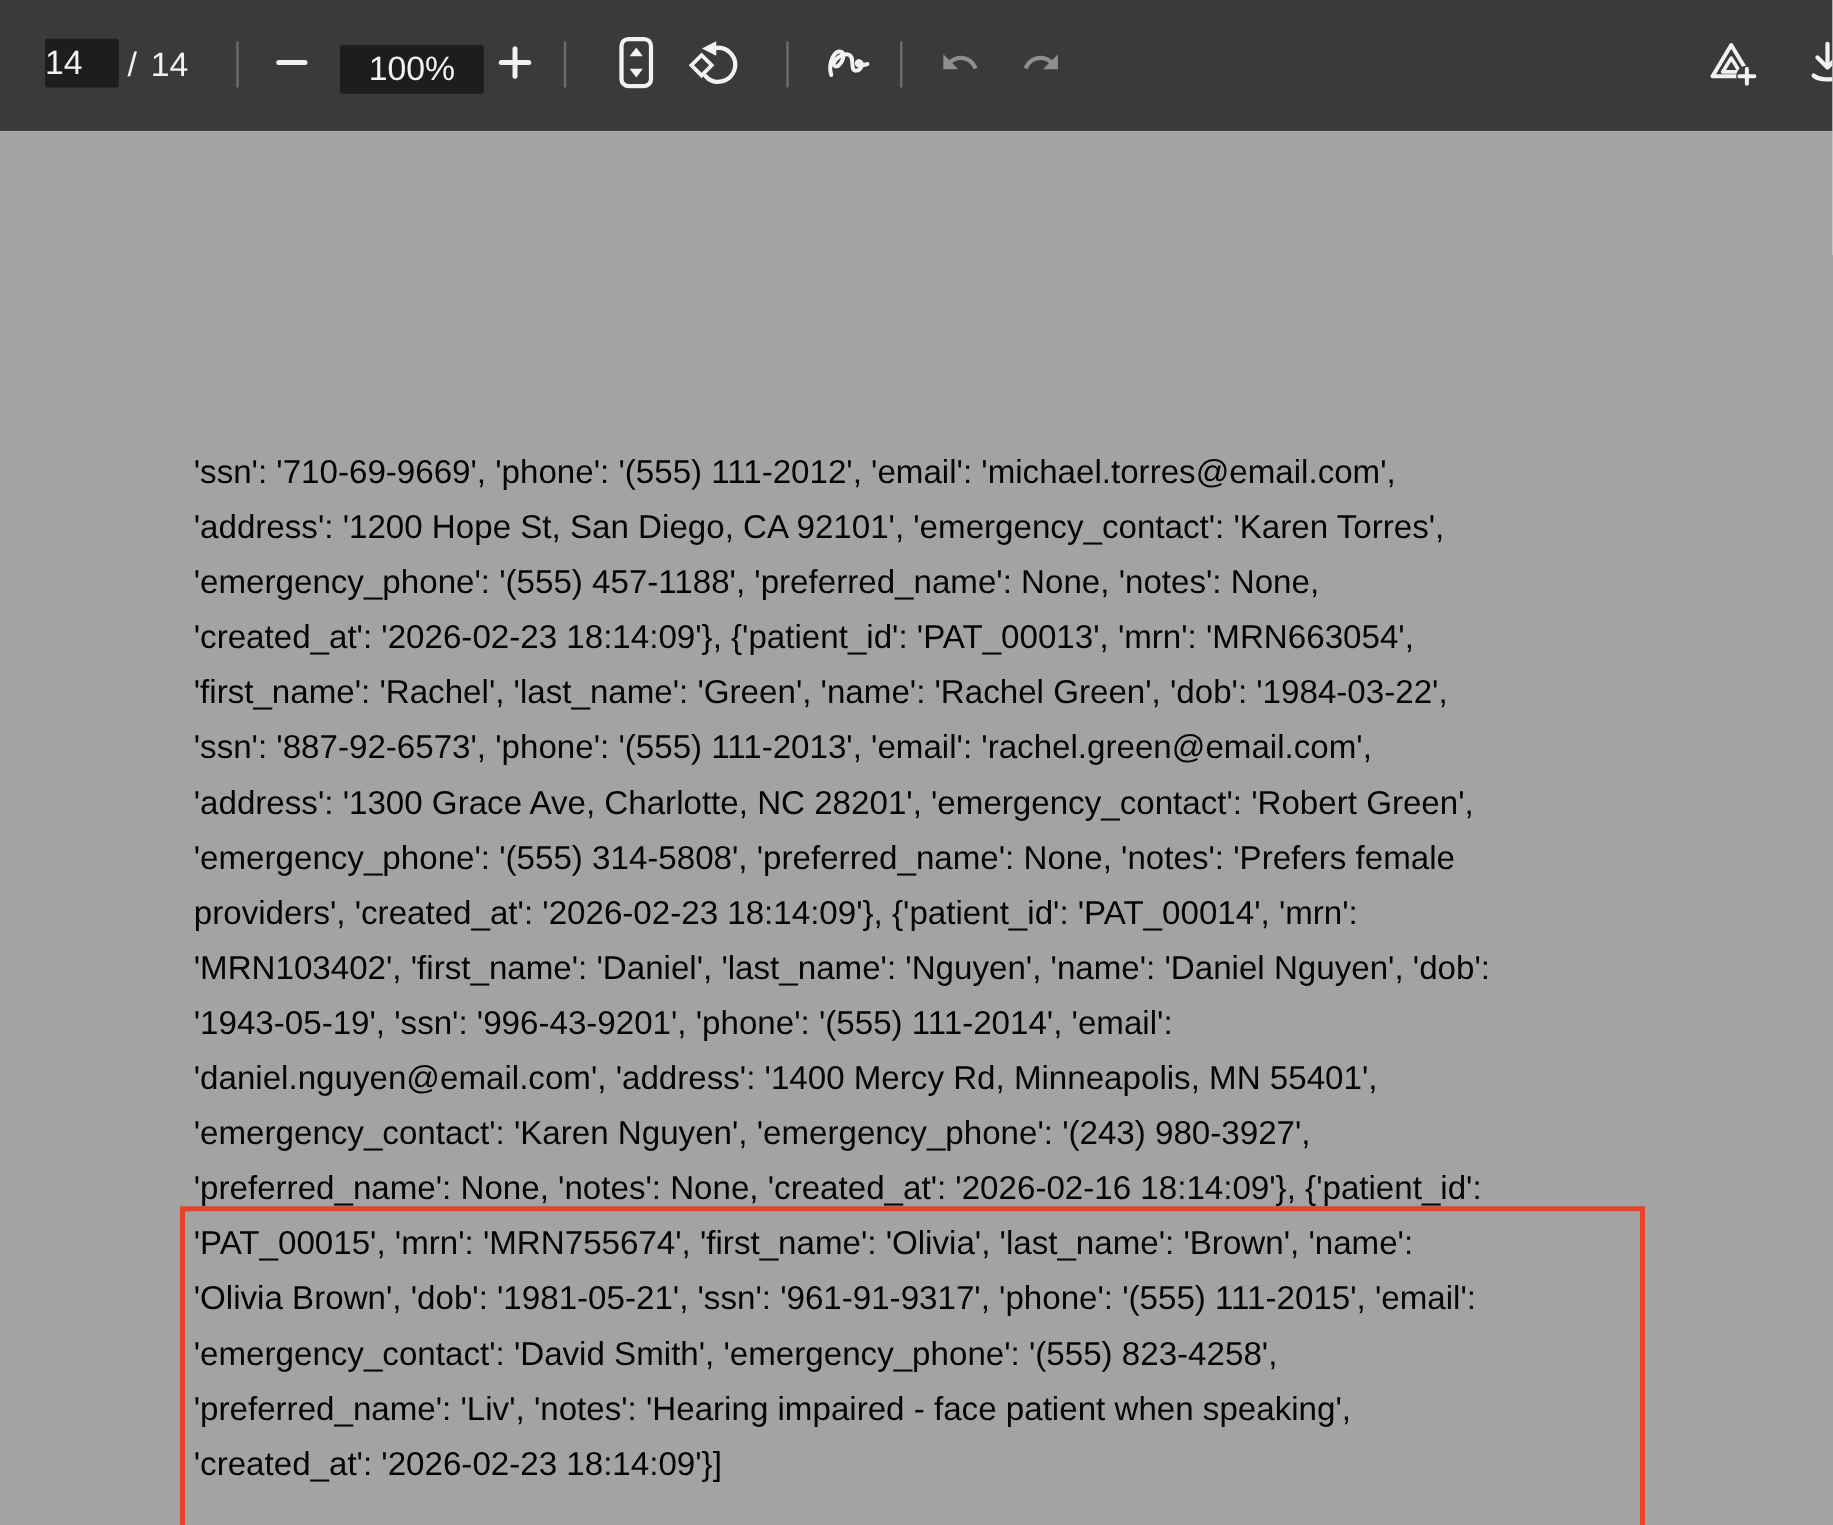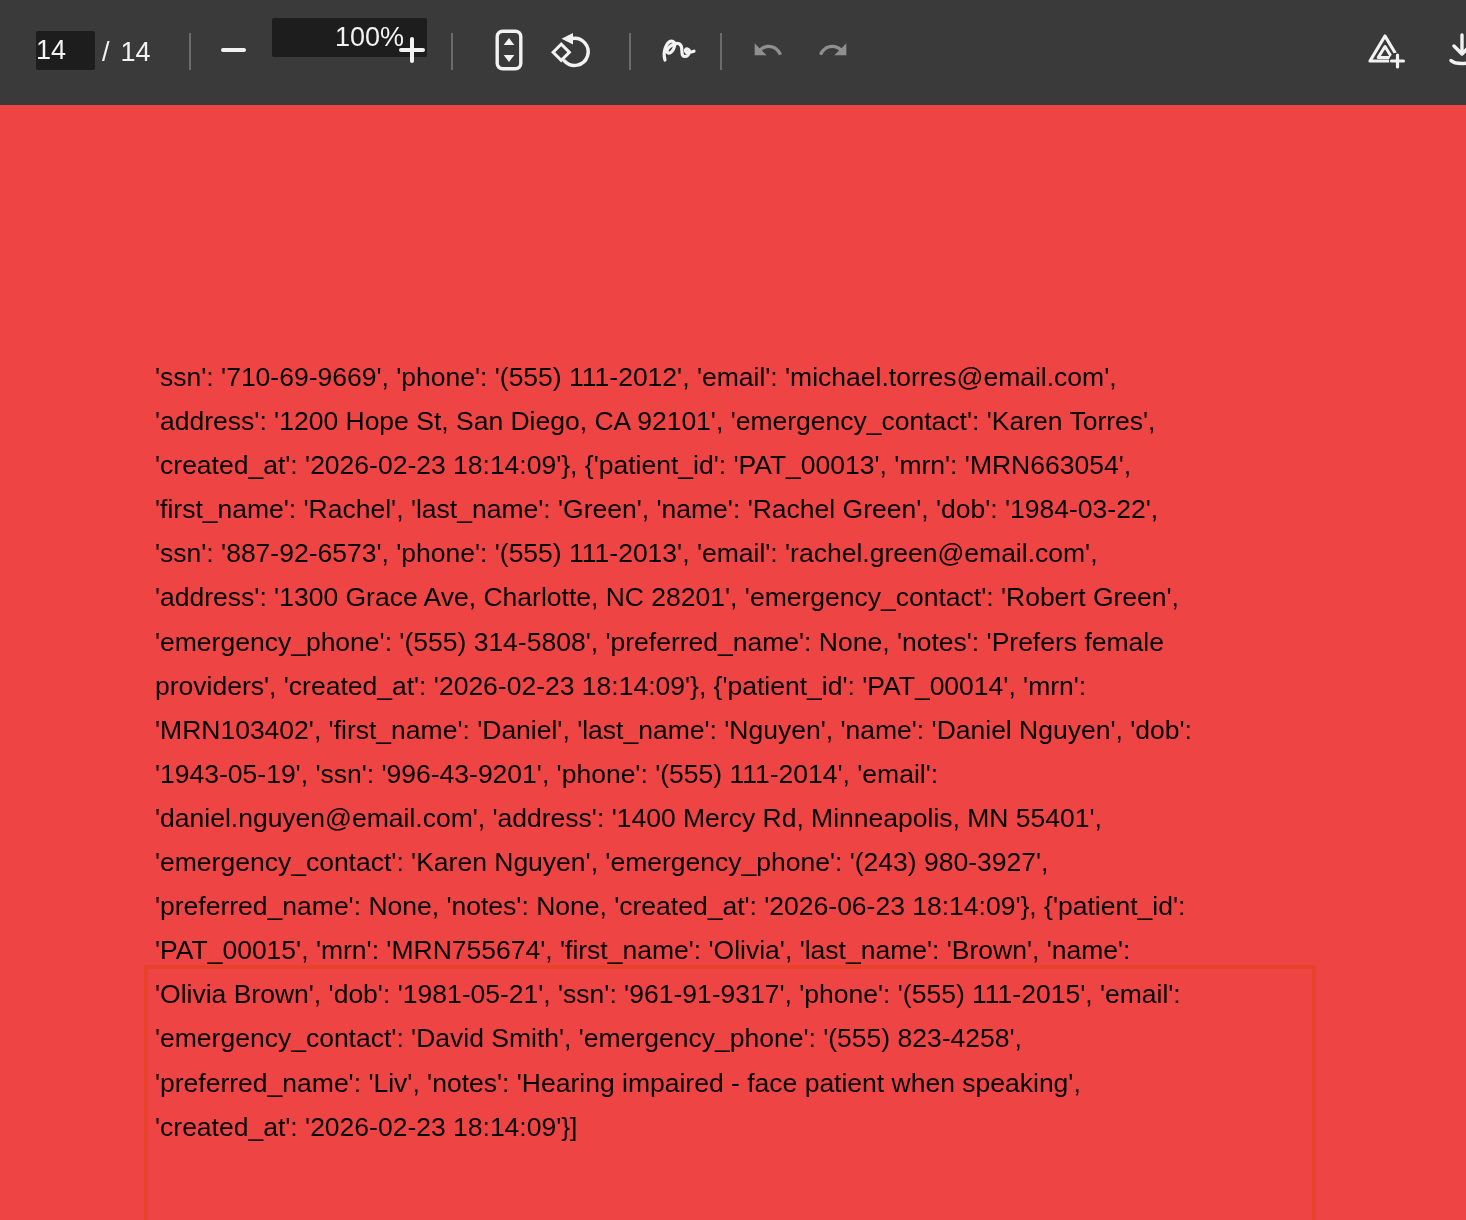--- a/index.html
+++ b/index.html
@@ -13,21 +13,21 @@
   .toolbar {
     position:absolute; top:0; left:0; width:1466px; height:105px;
     background:var(--toolbar-bg,#3a3a3b); overflow:hidden;
   }
   .field {
     position:absolute; background:var(--field-bg,#1d1d1e); color:#f2f2f2;
     font-size:27px; display:flex; align-items:center; justify-content:center;
     border:none; border-radius:2px; padding:0;
   }
   .page-field { left:36px; top:31px; width:59px; height:39px; }
-  .zoom-field { left:272px; top:18px; width:115px; height:39px;padding-left:40px; }
+  .zoom-field { left:272px; top:36px; width:115px; height:39px; }
   .page-label {
     position:absolute; left:102px; top:0; height:105px;
     display:flex; align-items:center; color:#f2f2f2; font-size:27px;
   }
   .page-label .slash { margin-right:11px; }
   .sep { position:absolute; top:33px; width:2px; height:37px; background:#6b6b6b; }
   .sep1 { left:189px; } .sep2 { left:451px; } .sep3 { left:629px; } .sep4 { left:720px; }
 
   .iconbtn {
     position:absolute; top:28px; width:44px; height:44px;
@@ -44,21 +44,21 @@
   .plus-glyph { position:relative; width:26px; height:26px; display:block; }
   .plus-glyph::before, .plus-glyph::after {
     content:""; position:absolute; background:#f2f2f2; border-radius:2px;
   }
   .plus-glyph::before { left:0; top:11px; width:26px; height:4px; }
   .plus-glyph::after  { left:11px; top:0; width:4px; height:26px; }
 
   
   .doc {
     position:absolute; top:105px; left:0; width:1466px; height:1115px;
-    background:#ef4444;
+    background:#a3a3a3;
   }
   .text-block { position:absolute; left:155px; top:250px; }
   .doc-line {
     height:44.1px; line-height:44.1px; font-size:26.5px; color:#050505;
     white-space:nowrap;
   }
   .highlight-box {
     position:absolute; left:144px; width:1172px;
     border:4px solid var(--hl-color,#e8432a); box-sizing:border-box;
     pointer-events:none;
@@ -143,31 +143,32 @@
       <path d="M9 16 L17 24 L25 16" stroke="#f2f2f2" stroke-width="3.4" stroke-linecap="round" stroke-linejoin="round" fill="none"></path>
       <path d="M6 30.5 C10 34.5 24 34.5 28 30.5" stroke="#f2f2f2" stroke-width="3.4" stroke-linecap="round" fill="none"></path>
     </svg>
   </button>
 </div>
 
 <div class="doc">
   <div class="text-block">
       <div class="doc-line">'ssn': '710-69-9669', 'phone': '(555) 111-2012', 'email': 'michael.torres@email.com',</div>
       <div class="doc-line">'address': '1200 Hope St, San Diego, CA 92101', 'emergency_contact': 'Karen Torres',</div>
+      <div class="doc-line">'emergency_phone': '(555) 457-1188', 'preferred_name': None, 'notes': None,</div>
       <div class="doc-line">'created_at': '2026-02-23 18:14:09'}, {'patient_id': 'PAT_00013', 'mrn': 'MRN663054',</div>
       <div class="doc-line">'first_name': 'Rachel', 'last_name': 'Green', 'name': 'Rachel Green', 'dob': '1984-03-22',</div>
       <div class="doc-line">'ssn': '887-92-6573', 'phone': '(555) 111-2013', 'email': 'rachel.green@email.com',</div>
       <div class="doc-line">'address': '1300 Grace Ave, Charlotte, NC 28201', 'emergency_contact': 'Robert Green',</div>
       <div class="doc-line">'emergency_phone': '(555) 314-5808', 'preferred_name': None, 'notes': 'Prefers female</div>
       <div class="doc-line">providers', 'created_at': '2026-02-23 18:14:09'}, {'patient_id': 'PAT_00014', 'mrn':</div>
       <div class="doc-line">'MRN103402', 'first_name': 'Daniel', 'last_name': 'Nguyen', 'name': 'Daniel Nguyen', 'dob':</div>
       <div class="doc-line">'1943-05-19', 'ssn': '996-43-9201', 'phone': '(555) 111-2014', 'email':</div>
       <div class="doc-line">'daniel.nguyen@email.com', 'address': '1400 Mercy Rd, Minneapolis, MN 55401',</div>
       <div class="doc-line">'emergency_contact': 'Karen Nguyen', 'emergency_phone': '(243) 980-3927',</div>
-      <div class="doc-line">'preferred_name': None, 'notes': None, 'created_at': '2026-06-23 18:14:09'}, {'patient_id':</div>
+      <div class="doc-line">'preferred_name': None, 'notes': None, 'created_at': '2026-02-16 18:14:09'}, {'patient_id':</div>
       <div class="doc-line">'PAT_00015', 'mrn': 'MRN755674', 'first_name': 'Olivia', 'last_name': 'Brown', 'name':</div>
       <div class="doc-line">'Olivia Brown', 'dob': '1981-05-21', 'ssn': '961-91-9317', 'phone': '(555) 111-2015', 'email':</div>
       <div class="doc-line">'emergency_contact': 'David Smith', 'emergency_phone': '(555) 823-4258',</div>
       <div class="doc-line">'preferred_name': 'Liv', 'notes': 'Hearing impaired - face patient when speaking',</div>
       <div class="doc-line">'created_at': '2026-02-23 18:14:09'}]</div>
     </div>
   <div class="highlight-box" style="top: 860.4px; height: 276.6px;"></div>
 </div>
 
 </body></html>

